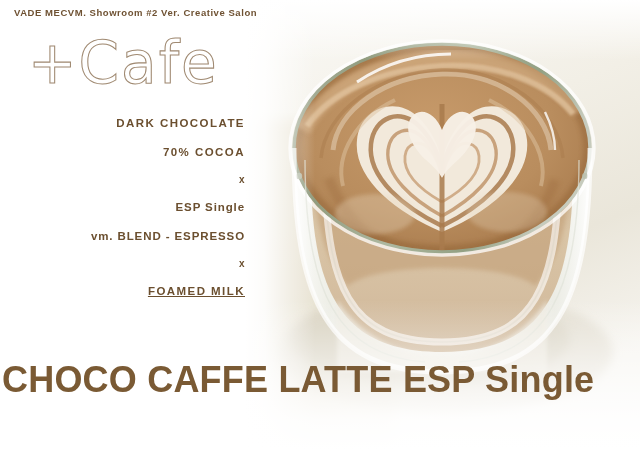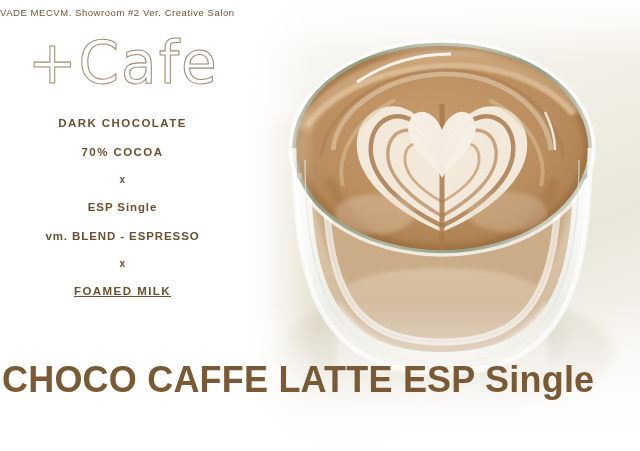--- a/index.html
+++ b/index.html
@@ -38,22 +38,22 @@
     pointer-events:none;
   }
   .photo-top-fade{
     position:absolute;left:245px;top:0;width:395px;height:60px;
     background:linear-gradient(to bottom,#ffffff 0%,rgba(255,255,255,0.45) 55%,rgba(255,255,255,0) 100%);
     pointer-events:none;
   }
 
   
   .tagline{
-    position:absolute;left:0;top:7px;
-    font-size:9.5px;font-weight:normal;
+    position:absolute;left:14px;top:7px;
+    font-size:9.5px;font-weight:bold;
     letter-spacing:0.55px;
     color:#6f5233;
     white-space:nowrap;
   }
 
   
   .logo{
     position:absolute;left:28px;top:34px;
     width:195px;height:62px;
   }
@@ -65,21 +65,21 @@
     fill:none;
     stroke:#a08a72;
     stroke-width:1.05;
     letter-spacing:2px;
   }
 
   
   .ingredients{
     position:absolute;left:0;top:118px;
     width:245px;
-    text-align:center;
+    text-align:right;
   }
   .ing-line{
     color:#6b4f2f;
     font-size:11.5px;
     font-weight:bold;
     letter-spacing:1.45px;
     line-height:1;
     margin:0 0 17px 0;
     white-space:nowrap;
   }

